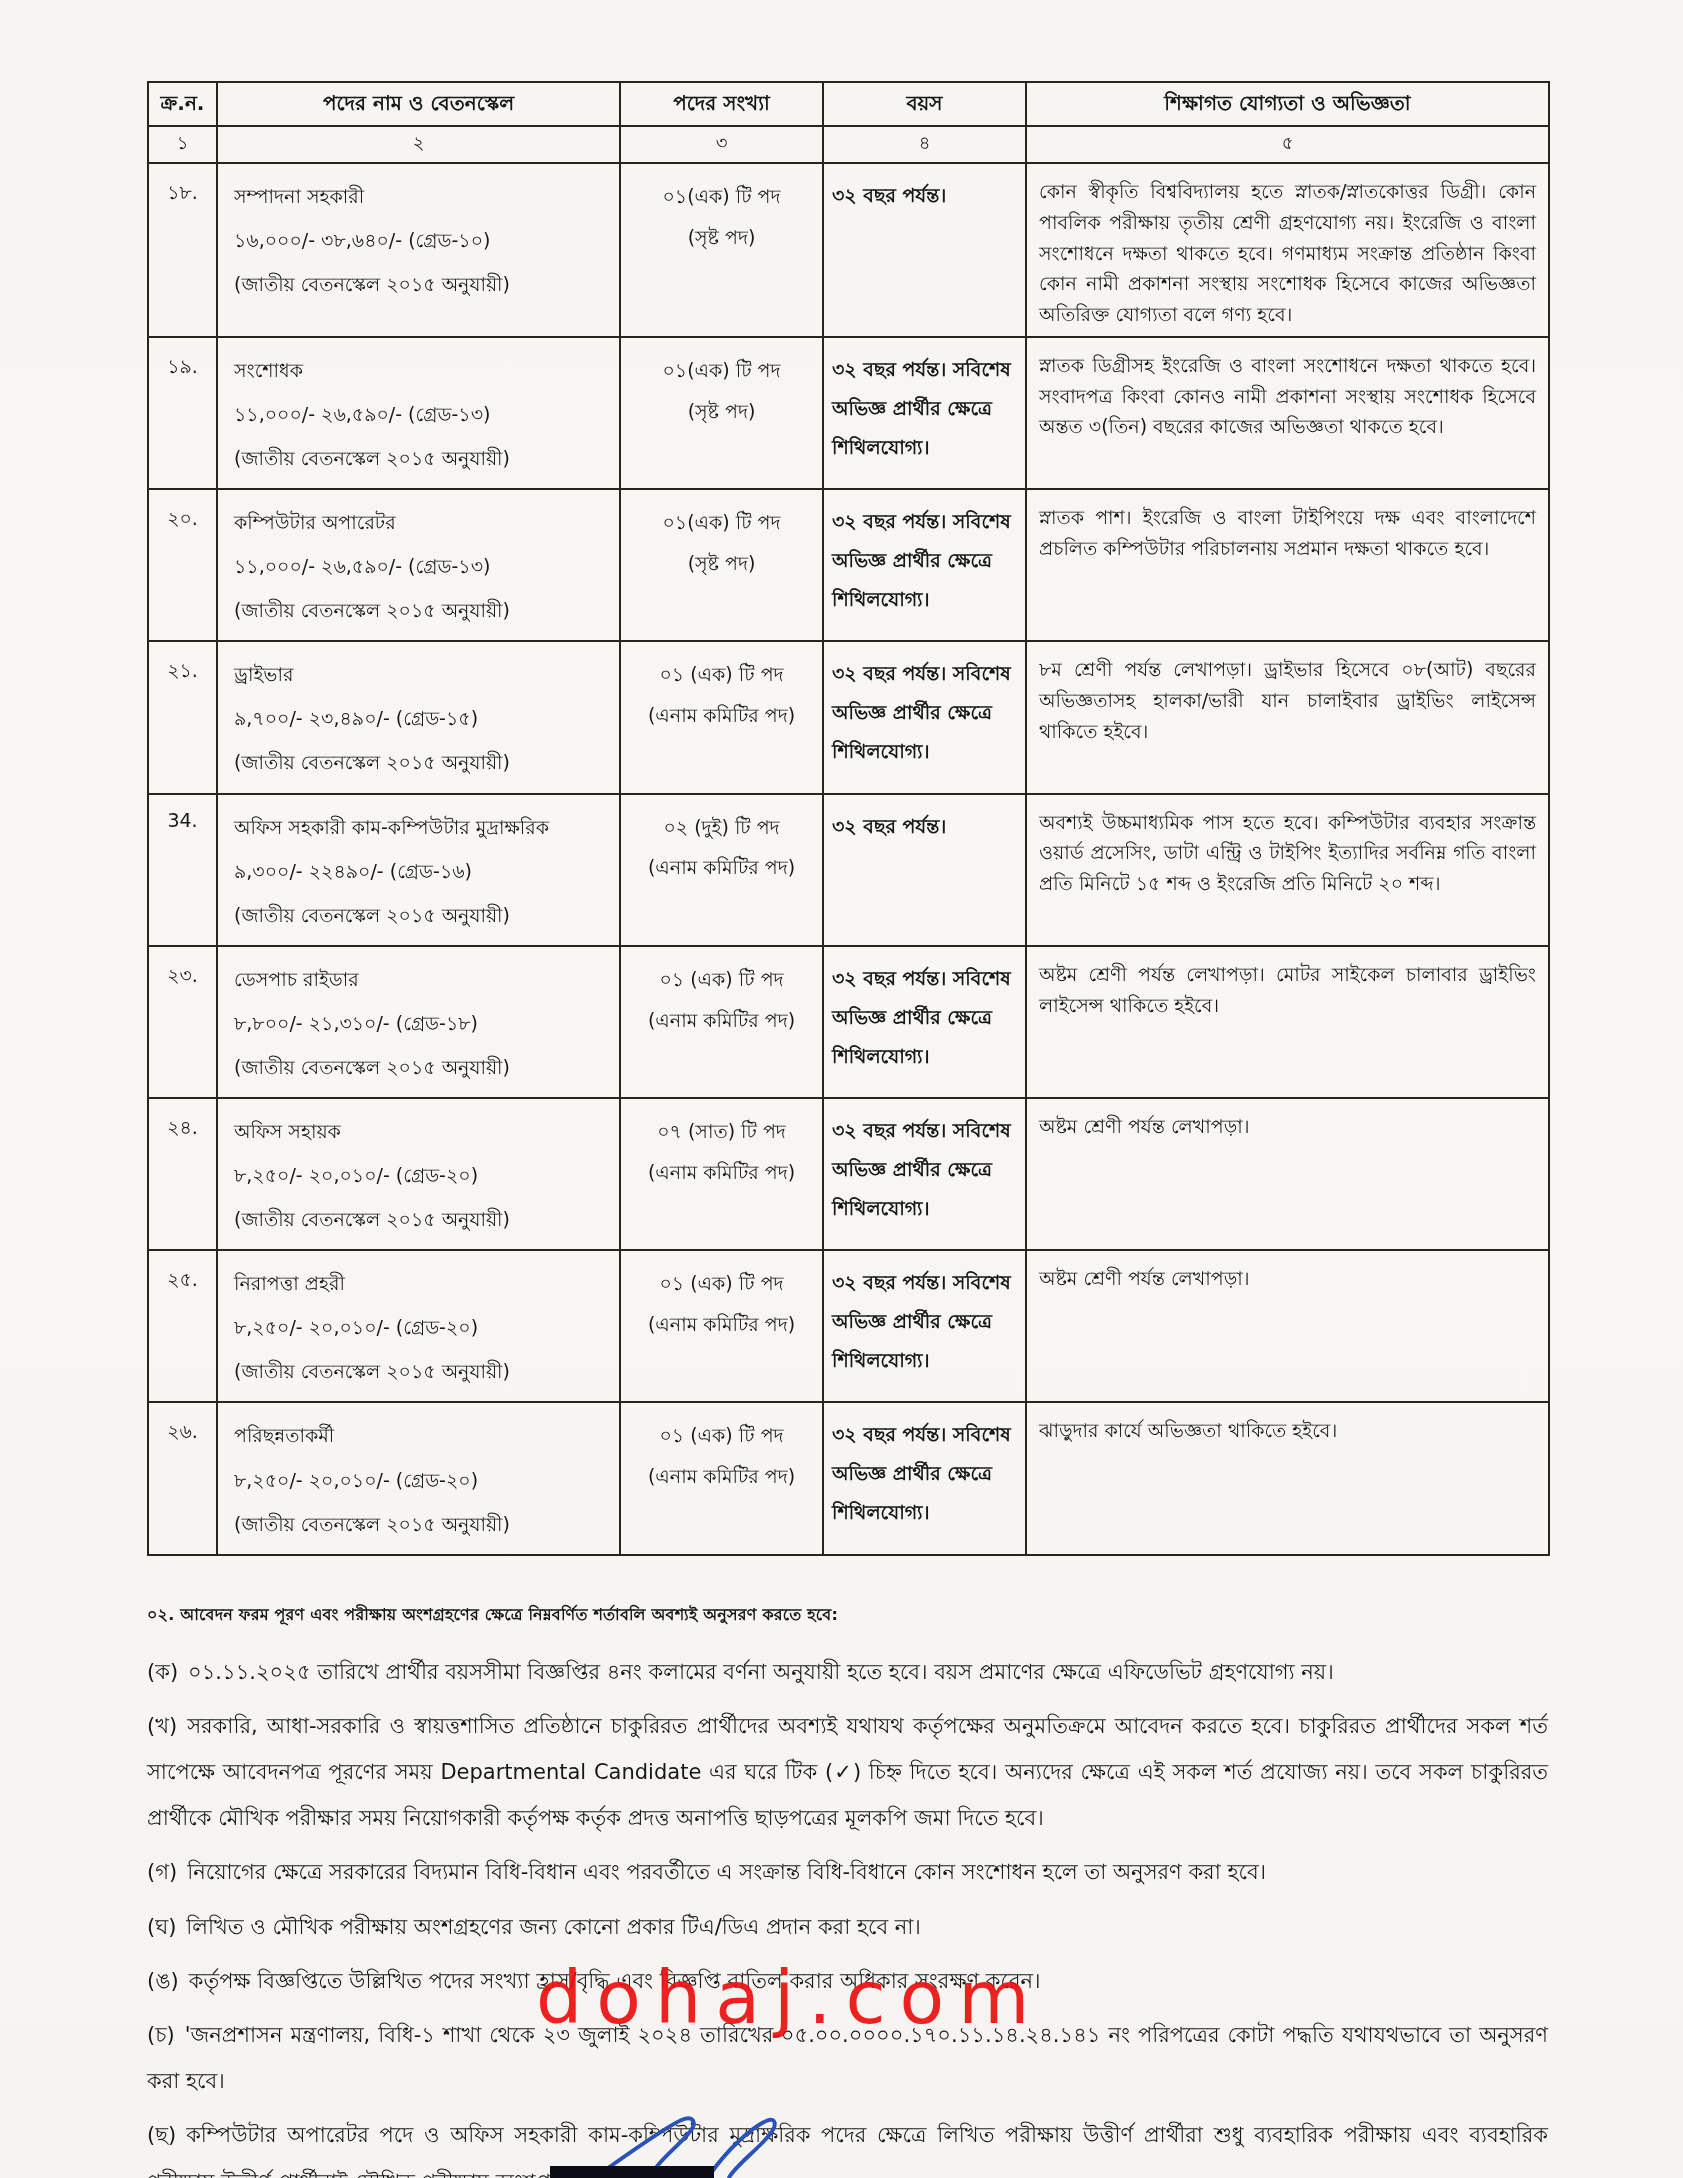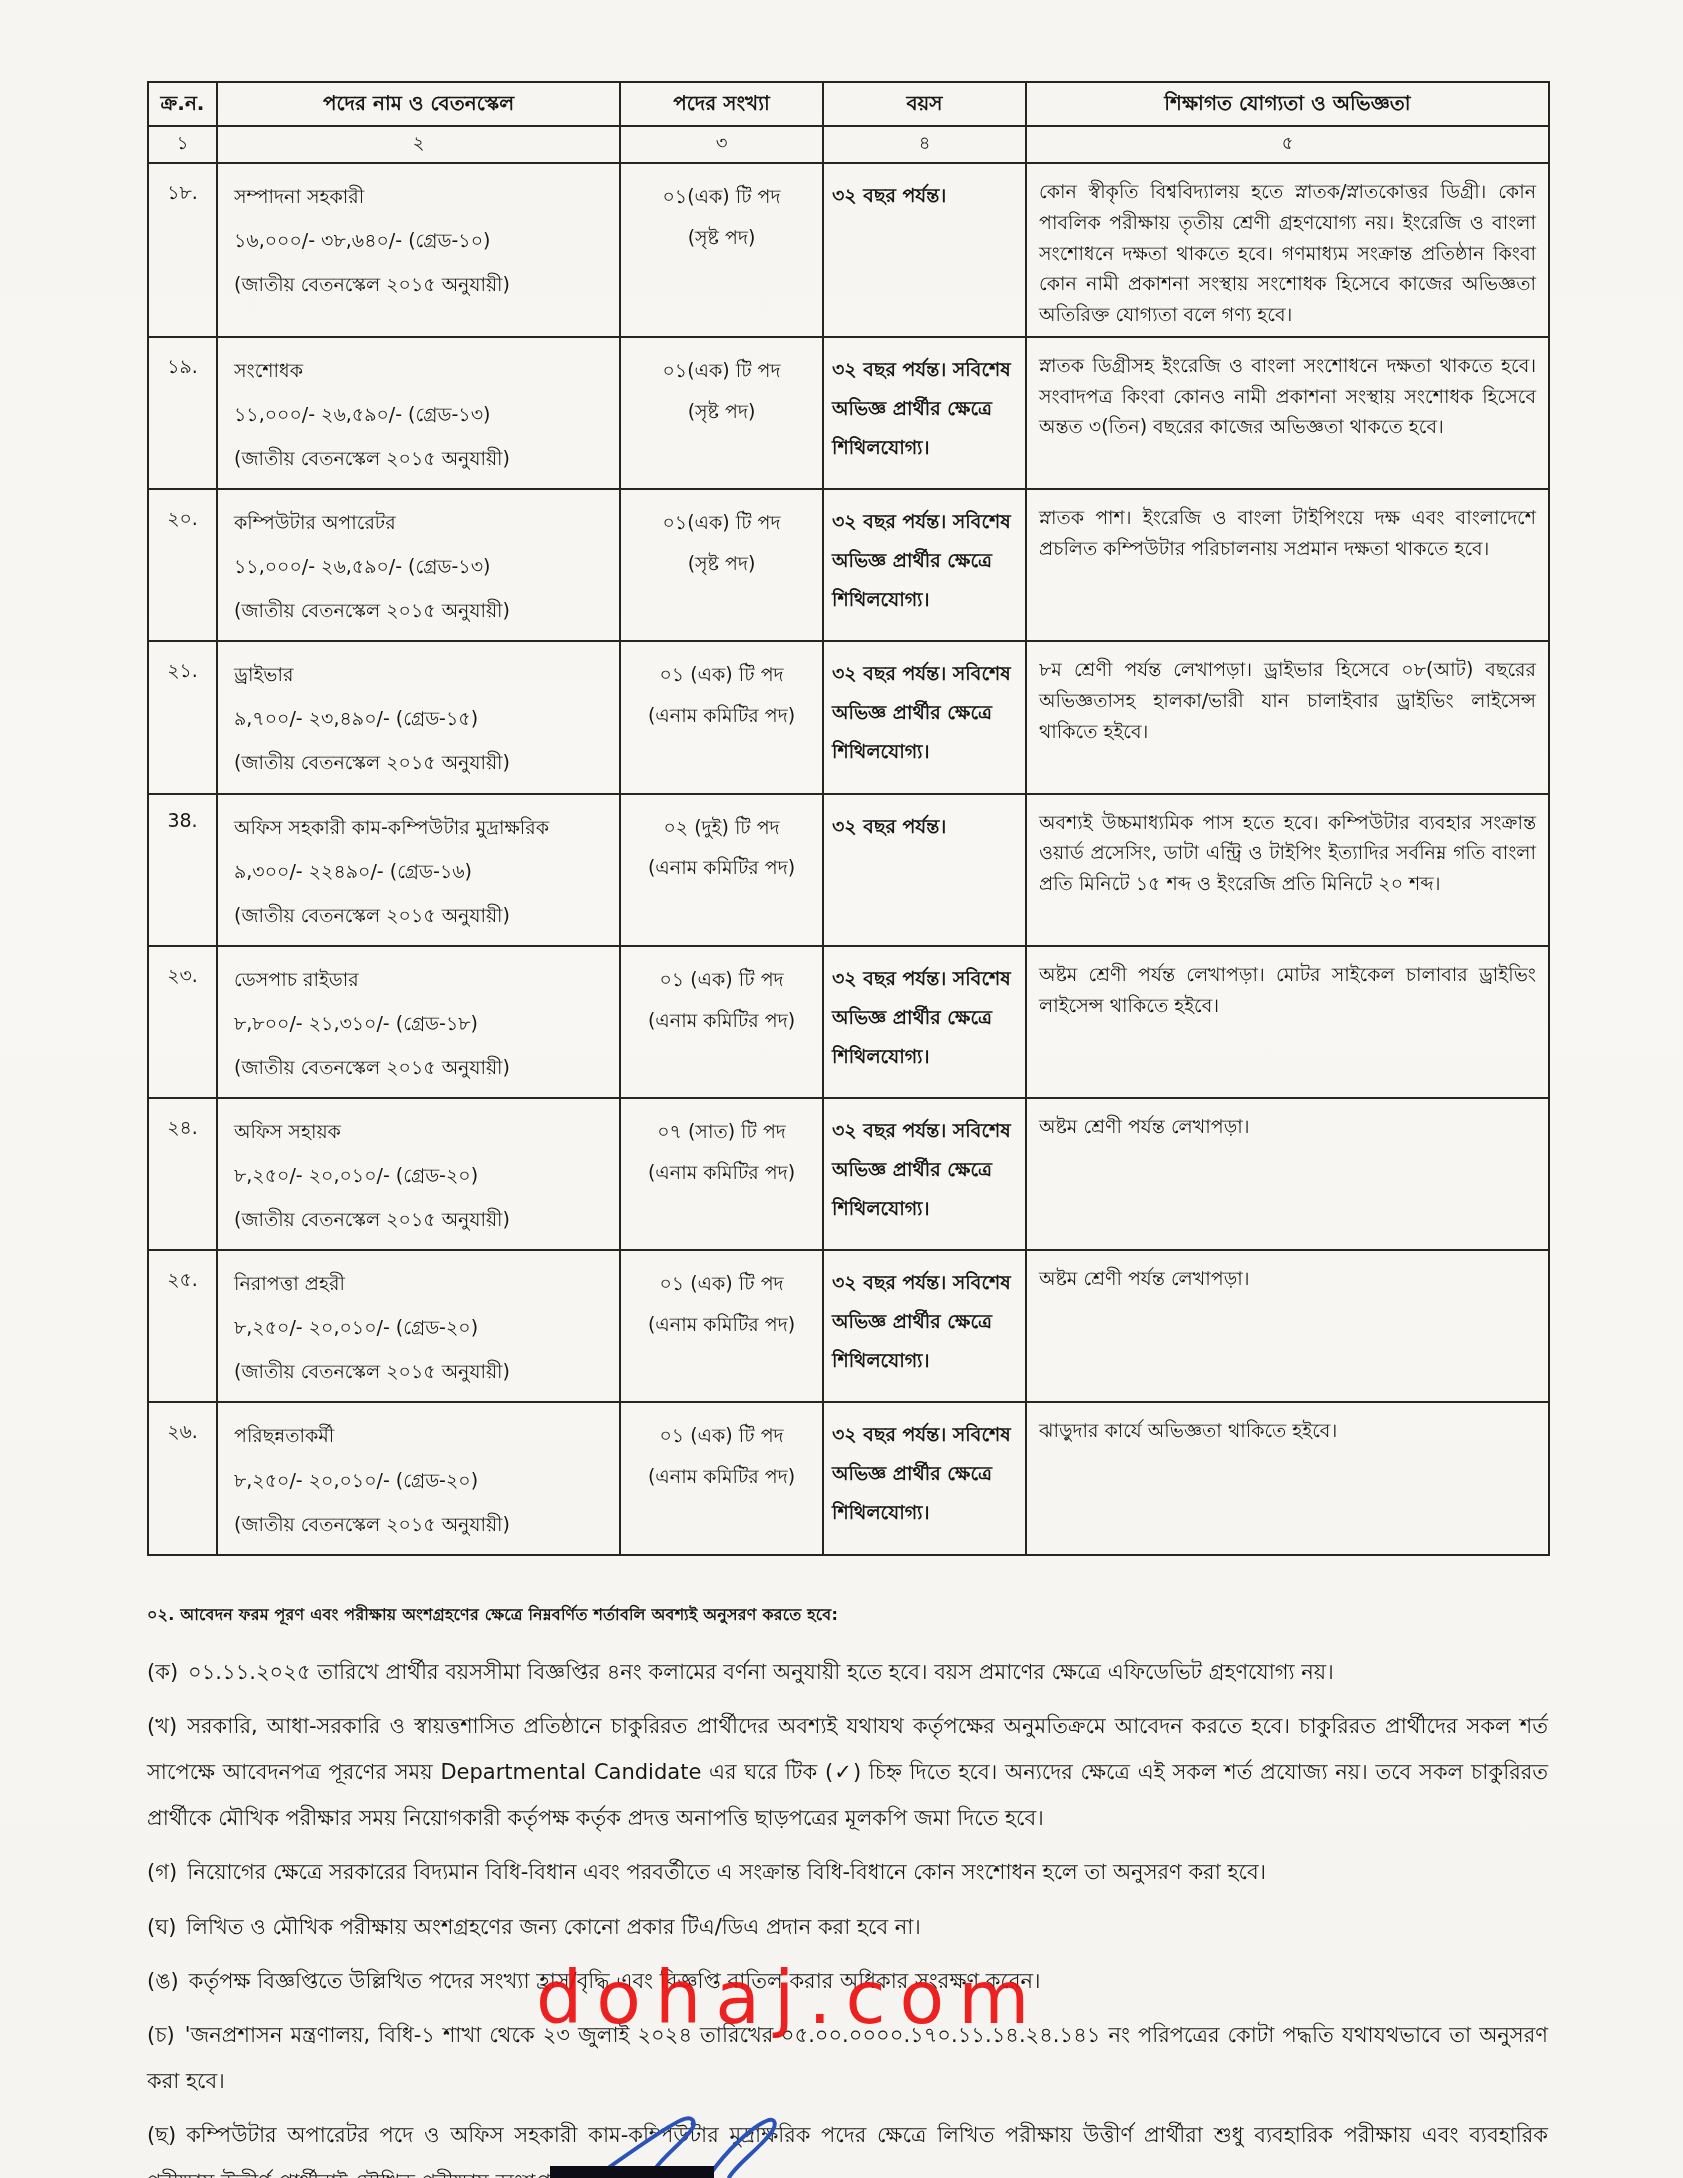--- a/index.html
+++ b/index.html
@@ -160,21 +160,21 @@
           <div>(জাতীয় বেতনস্কেল ২০১৫ অনুযায়ী)</div>
         </td>
         <td class="c-posts">
           <div>০১ (এক) টি পদ</div>
           <div>(এনাম কমিটির পদ)</div>
         </td>
         <td class="c-age">৩২ বছর পর্যন্ত। সবিশেষ অভিজ্ঞ প্রার্থীর ক্ষেত্রে শিথিলযোগ্য।</td>
         <td class="c-qual">৮ম শ্রেণী পর্যন্ত লেখাপড়া। ড্রাইভার হিসেবে ০৮(আট) বছরের অভিজ্ঞতাসহ হালকা/ভারী যান চালাইবার ড্রাইভিং লাইসেন্স থাকিতে হইবে।</td>
       </tr>
       <tr class="data-row" style="height:139px">
-        <td class="c-serial">38.</td>
+        <td class="c-serial">34.</td>
         <td class="c-name">
           <div>অফিস সহকারী কাম-কম্পিউটার মুদ্রাক্ষরিক</div>
           <div>৯,৩০০/- ২২৪৯০/- (গ্রেড-১৬)</div>
           <div>(জাতীয় বেতনস্কেল ২০১৫ অনুযায়ী)</div>
         </td>
         <td class="c-posts">
           <div>০২ (দুই) টি পদ</div>
           <div>(এনাম কমিটির পদ)</div>
         </td>
         <td class="c-age">৩২ বছর পর্যন্ত।</td>

